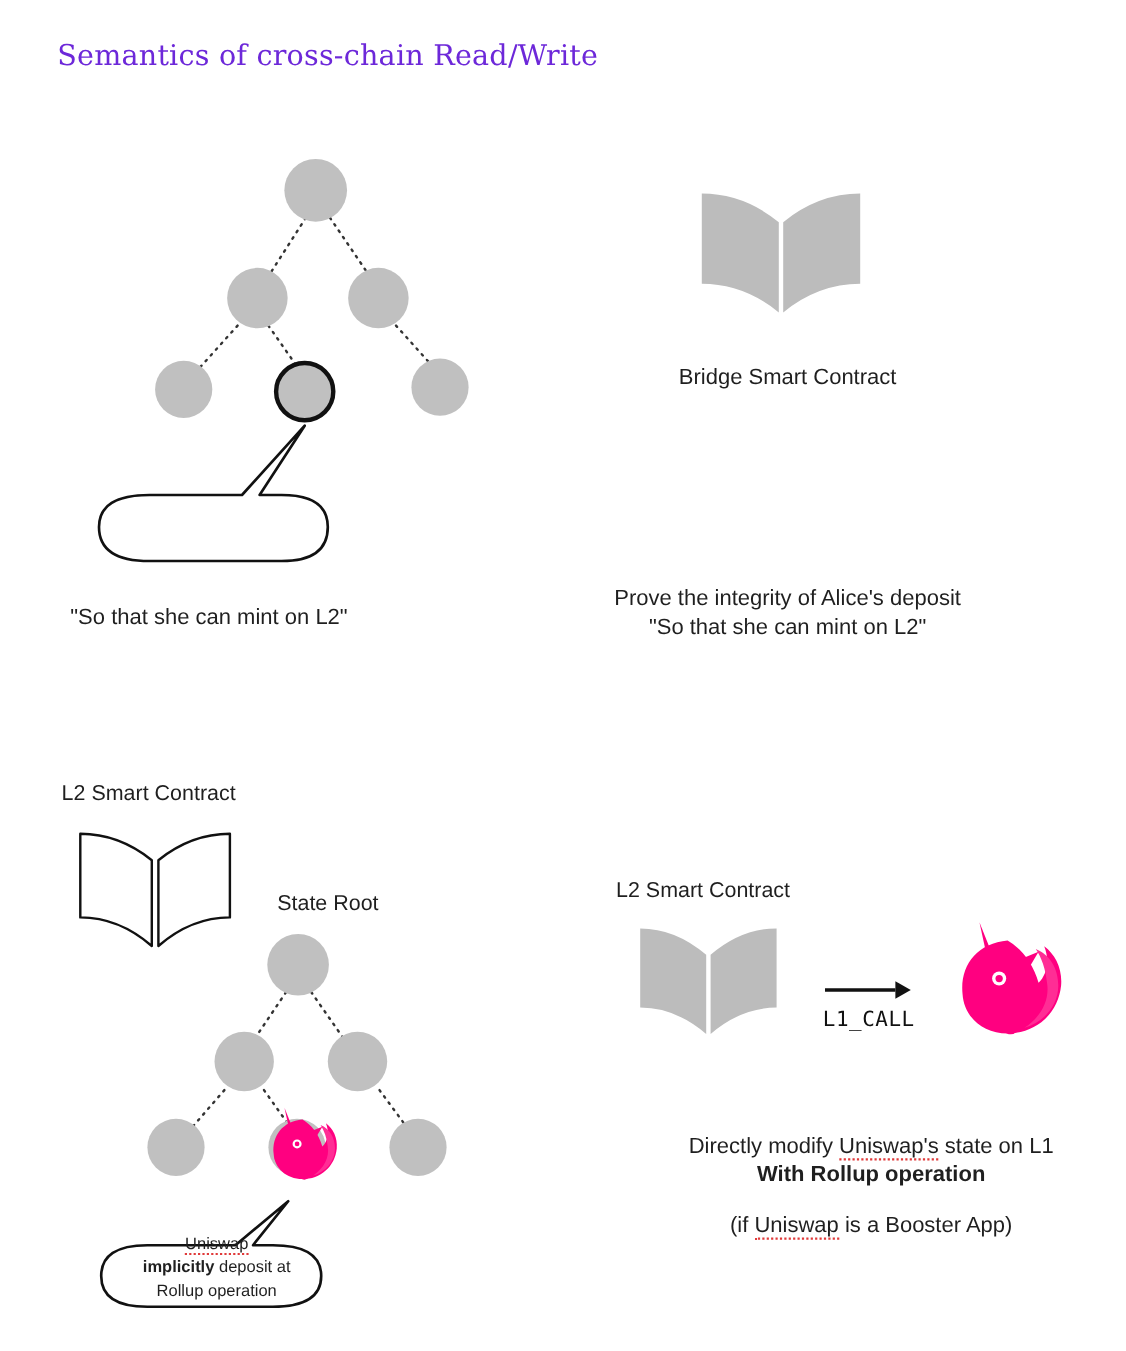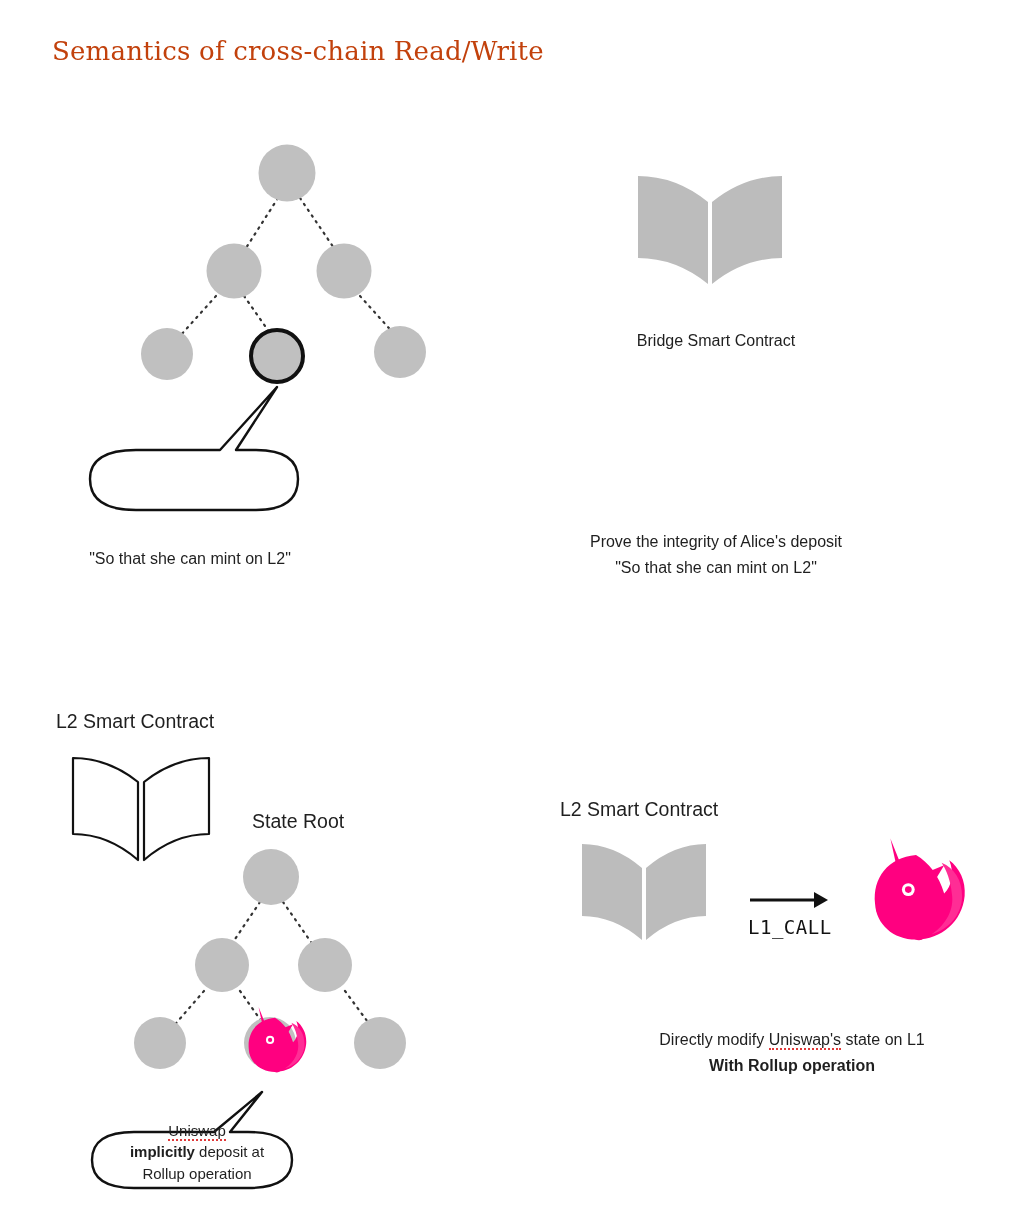--- a/index.html
+++ b/index.html
@@ -13,27 +13,27 @@
     position:relative;
   }
   .canvas{position:relative;width:1024px;height:1228px;}
   .abs{position:absolute;}
 
   #page-title{
     left:52px;top:36px;
     font-family:"DejaVu Serif", serif;
     font-size:26px;
     letter-spacing:.2px;
-    color:#c2410c;
+    color:#6d28d9;
     white-space:nowrap;
   }
 
   .caption{
     font-family:"Liberation Sans", sans-serif;
-    font-size:16px;
+    font-size:20px;
     color:#1f1f1f;
     text-align:center;
     line-height:1.35;
     white-space:nowrap;
   }
 
   .label{
     font-family:"Liberation Sans", sans-serif;
     font-size:19.5px;
     color:#1f1f1f;
@@ -207,14 +207,15 @@
         <path d="M36 76 C42 70 52 70 56 76 C58 80 54 84 50 82 C47 80 48 76 51 76" fill="none" stroke="#ff0080" stroke-width="4" stroke-linecap="round"></path>
         <path d="M62 30 L72 26 L66 36 Z" fill="#ff0080"></path>
       </g>
     </svg>
   </div>
 
   <div class="abs caption" style="left:572px;top:1029px;width:440px;"><span>Directly modify </span><span class="sp">Uniswap's</span><span> state on L1</span></div>
 
   <div class="abs caption" style="left:572px;top:1055px;width:440px;font-weight:bold;">With Rollup operation</div>
 
+  <div class="abs caption" style="left:572px;top:1101px;width:440px;"><span>(if </span><span class="sp">Uniswap</span><span> is a Booster App)</span></div>
 
 </div>
 
 </body></html>

